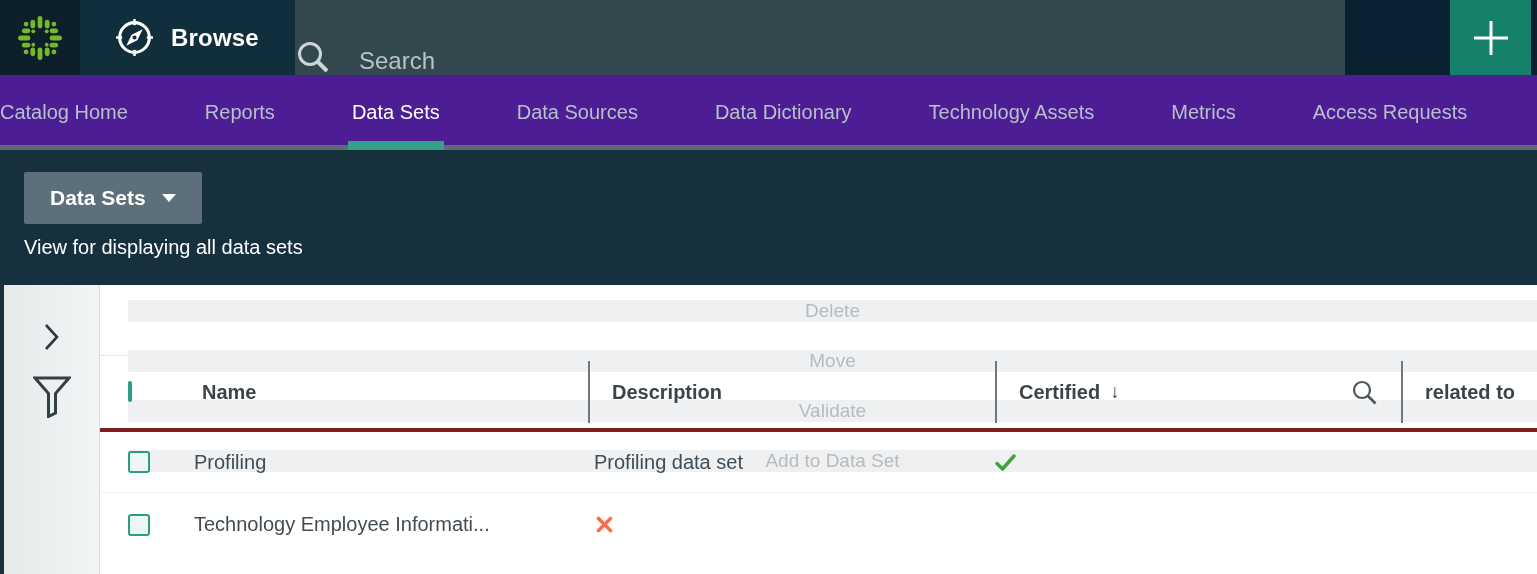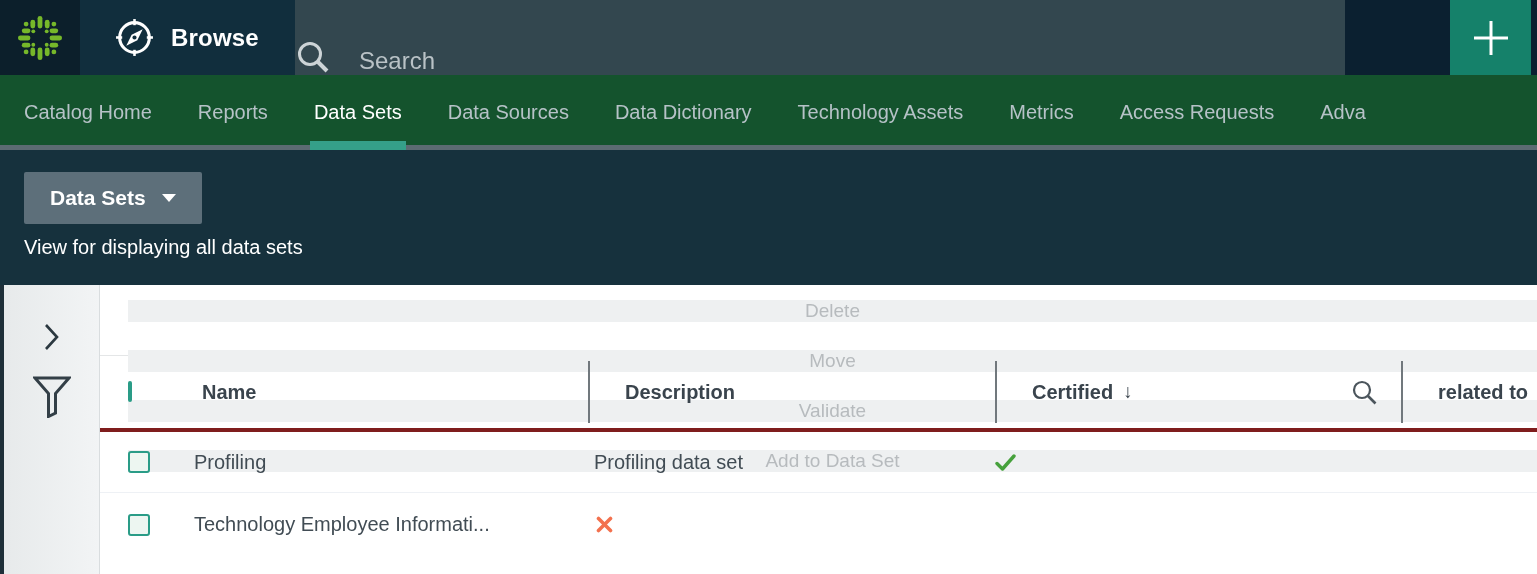--- a/index.html
+++ b/index.html
@@ -14,22 +14,22 @@
   .browse-tile span { font-size:24px; font-weight:700; letter-spacing:.2px; }
   .search-tile { flex:0 0 1050px; background:#33474f; display:flex; align-items:flex-end; gap:28px; }
   .search-tile input { background:transparent; border:none; outline:none; font-size:24px; color:#e8edef;
                        font-family:"Liberation Sans", sans-serif; width:800px; }
   .search-tile input::placeholder { color:#b9c2c6; opacity:1; }
   .dark-gap { width:105px; background:#0b2030; }
   .plus-btn { width:81px; background:#15816a; border:none; display:flex; align-items:center; justify-content:center; cursor:pointer; }
   .right-sliver { flex:1; background:#0b2030; }
 
   
-  .nav { height:75px; flex:0 0 75px; background:#14532d; display:flex; align-items:center;
-         padding-left:24px; gap:46px; position:relative; }
+  .nav { height:75px; flex:0 0 75px; background:#4c1d95; display:flex; align-items:center;
+         gap:77px; position:relative; }
   .nav-track { position:absolute; left:0; right:0; bottom:0; height:5px; background:#5c6b72; }
   .tab { color:#b6c2c7; font-size:20px; white-space:nowrap; height:100%; display:flex; align-items:center;
          position:relative; cursor:pointer; z-index:1; }
   .tab.active { color:#ffffff; }
   .tab.active::after { content:""; position:absolute; left:-4px; right:-4px; bottom:0; height:9px; background:#35a089; }
 
   
   .hero { height:135px; flex:0 0 135px; background:#16313d; padding-left:24px; }
   .view-btn { margin-top:22px; height:52px; background:#5d6f7a; border:none; border-radius:2px;
               display:flex; align-items:center; gap:16px; padding:0 26px; cursor:pointer; }
@@ -49,21 +49,21 @@
   
   .toolbar { height:71px; border-bottom:1px solid #e4e6e7; display:flex; gap:28px; padding:15px 0 0 28px;flex-direction:column; }
   .toolbar button { height:40px; padding:0 20px; background:#eef0f1; border:none; color:#b7bbbe;
                     font-size:19px; font-family:"Liberation Sans", sans-serif; cursor:default; }
 
   
   .grid { display:grid; grid-template-columns:92px 380px 399px 398px 1fr; align-items:center; }
   .thead { height:76px; border-bottom:4px solid #7f1d1d;gap:8px; }
   .th { font-size:20px; font-weight:700; color:#3a444d; height:100%; display:flex; align-items:center; }
   .c-name { padding-left:2px; }
-  .c-desc, .c-cert, .c-rel { padding-left:35px; border-left:2px solid #71787d; }
+  .c-desc, .c-cert, .c-rel { padding-left:22px; border-left:2px solid #71787d; }
   .thead .c-desc, .thead .c-cert, .thead .c-rel { align-self:center; height:62px; }
   .row .cell { border:none; font-size:20px; color:#414c54; display:flex; align-items:center; height:100%; }
   .row { height:61px; }
   .row.r1 { border-bottom:1px solid #eef1f5; }
   .row.r2 { height:63px; }
   .checkbox { width:22px; height:22px; border:2px solid #2a9c87; border-radius:3px; background:#edf6f1;
               margin-left:28px; cursor:pointer; }
   .sort-arrow { font-weight:700; font-size:19px; margin-left:10px; color:#3a444d; }
   .col-search { margin-left:auto; margin-right:15px; cursor:pointer; }
   .cert-cell { padding-left:24px; }

